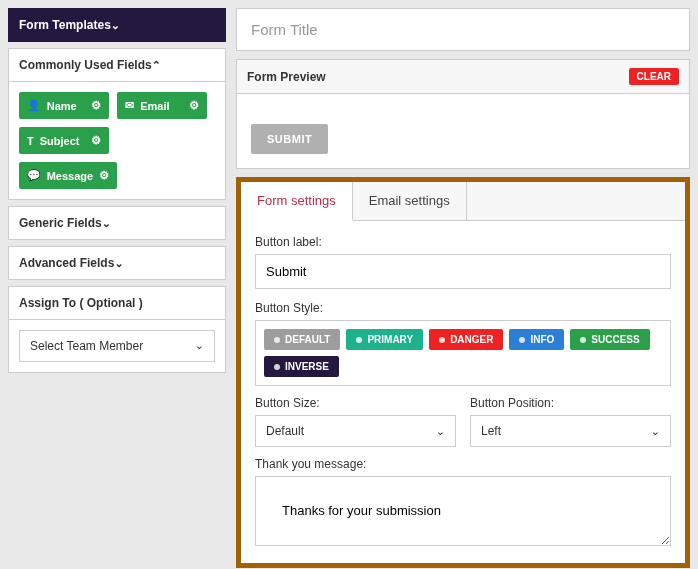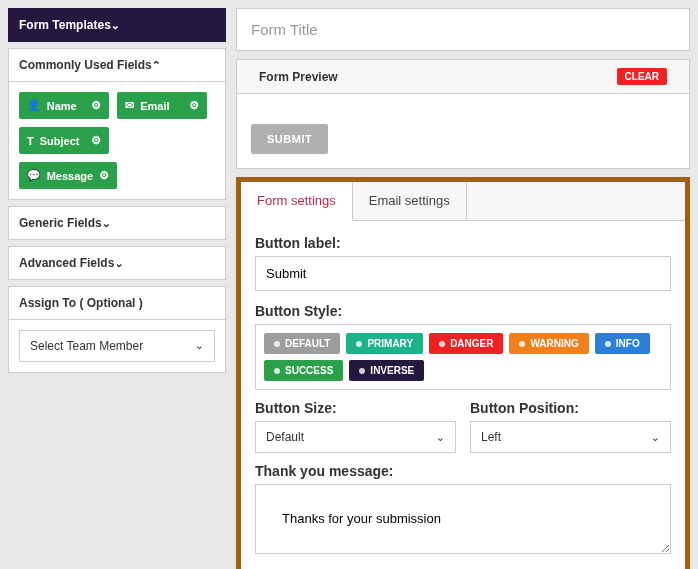--- a/index.html
+++ b/index.html
@@ -13,30 +13,30 @@
 .chev{font-size:11px}
 .chip-grid{display:flex;flex-wrap:wrap;gap:8px}
 .chip{background:#2aa04a;color:#fff;padding:7px 8px;border-radius:2px;display:flex;align-items:center;gap:6px;min-width:90px;justify-content:space-between;font-size:11px;font-weight:bold;cursor:pointer}
 .chip .lead{display:flex;align-items:center;gap:6px}
 .chip .ico{font-size:11px}
 .gear{font-size:11px}
 .select{width:100%;background:#fff;border:1px solid #ccc;padding:8px 10px;display:flex;justify-content:space-between;cursor:pointer;font-size:12px}
 .input-title{width:100%;border:1px solid #ccc;padding:12px 14px;font-size:15px;color:#999}
 .input-title::placeholder{color:#999}
 .preview-box{border:1px solid #ccc;background:#fff}
-.preview-hdr{background:#f7f7f7;border-bottom:1px solid #ccc;padding:8px 22px;display:flex;justify-content:space-between;align-items:center;font-weight:bold;font-size:12px}
+.preview-hdr{background:#f7f7f7;border-bottom:1px solid #ccc;padding:8px 10px;display:flex;justify-content:space-between;align-items:center;font-weight:bold;font-size:12px}
 .btn-clear{background:#e22;color:#fff;border:none;padding:3px 8px;font-size:10px;font-weight:bold;border-radius:2px;cursor:pointer}
 .preview-body{padding:30px 14px 14px 14px}
 .btn-submit-prev{background:#b0b0b0;color:#fff;border:none;padding:9px 16px;font-size:11px;font-weight:bold;letter-spacing:.5px;border-radius:2px;cursor:pointer}
 .tabs{background:#fff;border:5px solid #a16207}
 .tabrow{display:flex;border-bottom:1px solid #ccc;background:#f7f7f7}
 .tab{padding:11px 16px;font-size:13px;background:#f7f7f7;border-right:1px solid #ccc;cursor:pointer;color:#444}
 .tab.active{background:#fff;color:#b72d4c;border-bottom:2px solid #fff;margin-bottom:-1px}
 .tab-content{padding:14px}
-.lbl{font-weight:bold;font-size:14px;margin-bottom:5px;display:block}
+.lbl{font-weight:normal;font-size:12px;margin-bottom:5px;display:block}
 .field-input{width:100%;border:1px solid #ccc;padding:9px 10px;font-size:13px;margin-bottom:12px}
 .style-box{border:1px solid #ccc;padding:8px;display:flex;flex-wrap:wrap;gap:6px;margin-bottom:10px}
 .style-btn{color:#fff;border:none;padding:5px 10px;font-size:10px;font-weight:bold;border-radius:2px;display:flex;align-items:center;gap:5px;cursor:pointer}
 .dot{width:6px;height:6px;border-radius:50%;background:rgba(255,255,255,.8);display:inline-block}
 .sb-default{background:#9d9d9d}
 .sb-primary{background:#1cb28b}
 .sb-danger{background:#e22}
 .sb-warning{background:#f0801e}
 .sb-info{background:#2b7fd6}
 .sb-success{background:#2aa04a}
@@ -147,24 +147,20 @@
               <span>DEFAULT</span>
             </button>
             <button class="style-btn sb-primary">
               <span class="dot"></span>
               <span>PRIMARY</span>
             </button>
             <button class="style-btn sb-danger">
               <span class="dot"></span>
               <span>DANGER</span>
             </button>
-            <button class="style-btn sb-warning">
-              <span class="dot"></span>
-              <span>WARNING</span>
-            </button>
             <button class="style-btn sb-info">
               <span class="dot"></span>
               <span>INFO</span>
             </button>
             <button class="style-btn sb-success">
               <span class="dot"></span>
               <span>SUCCESS</span>
             </button>
             <button class="style-btn sb-inverse">
               <span class="dot"></span>

